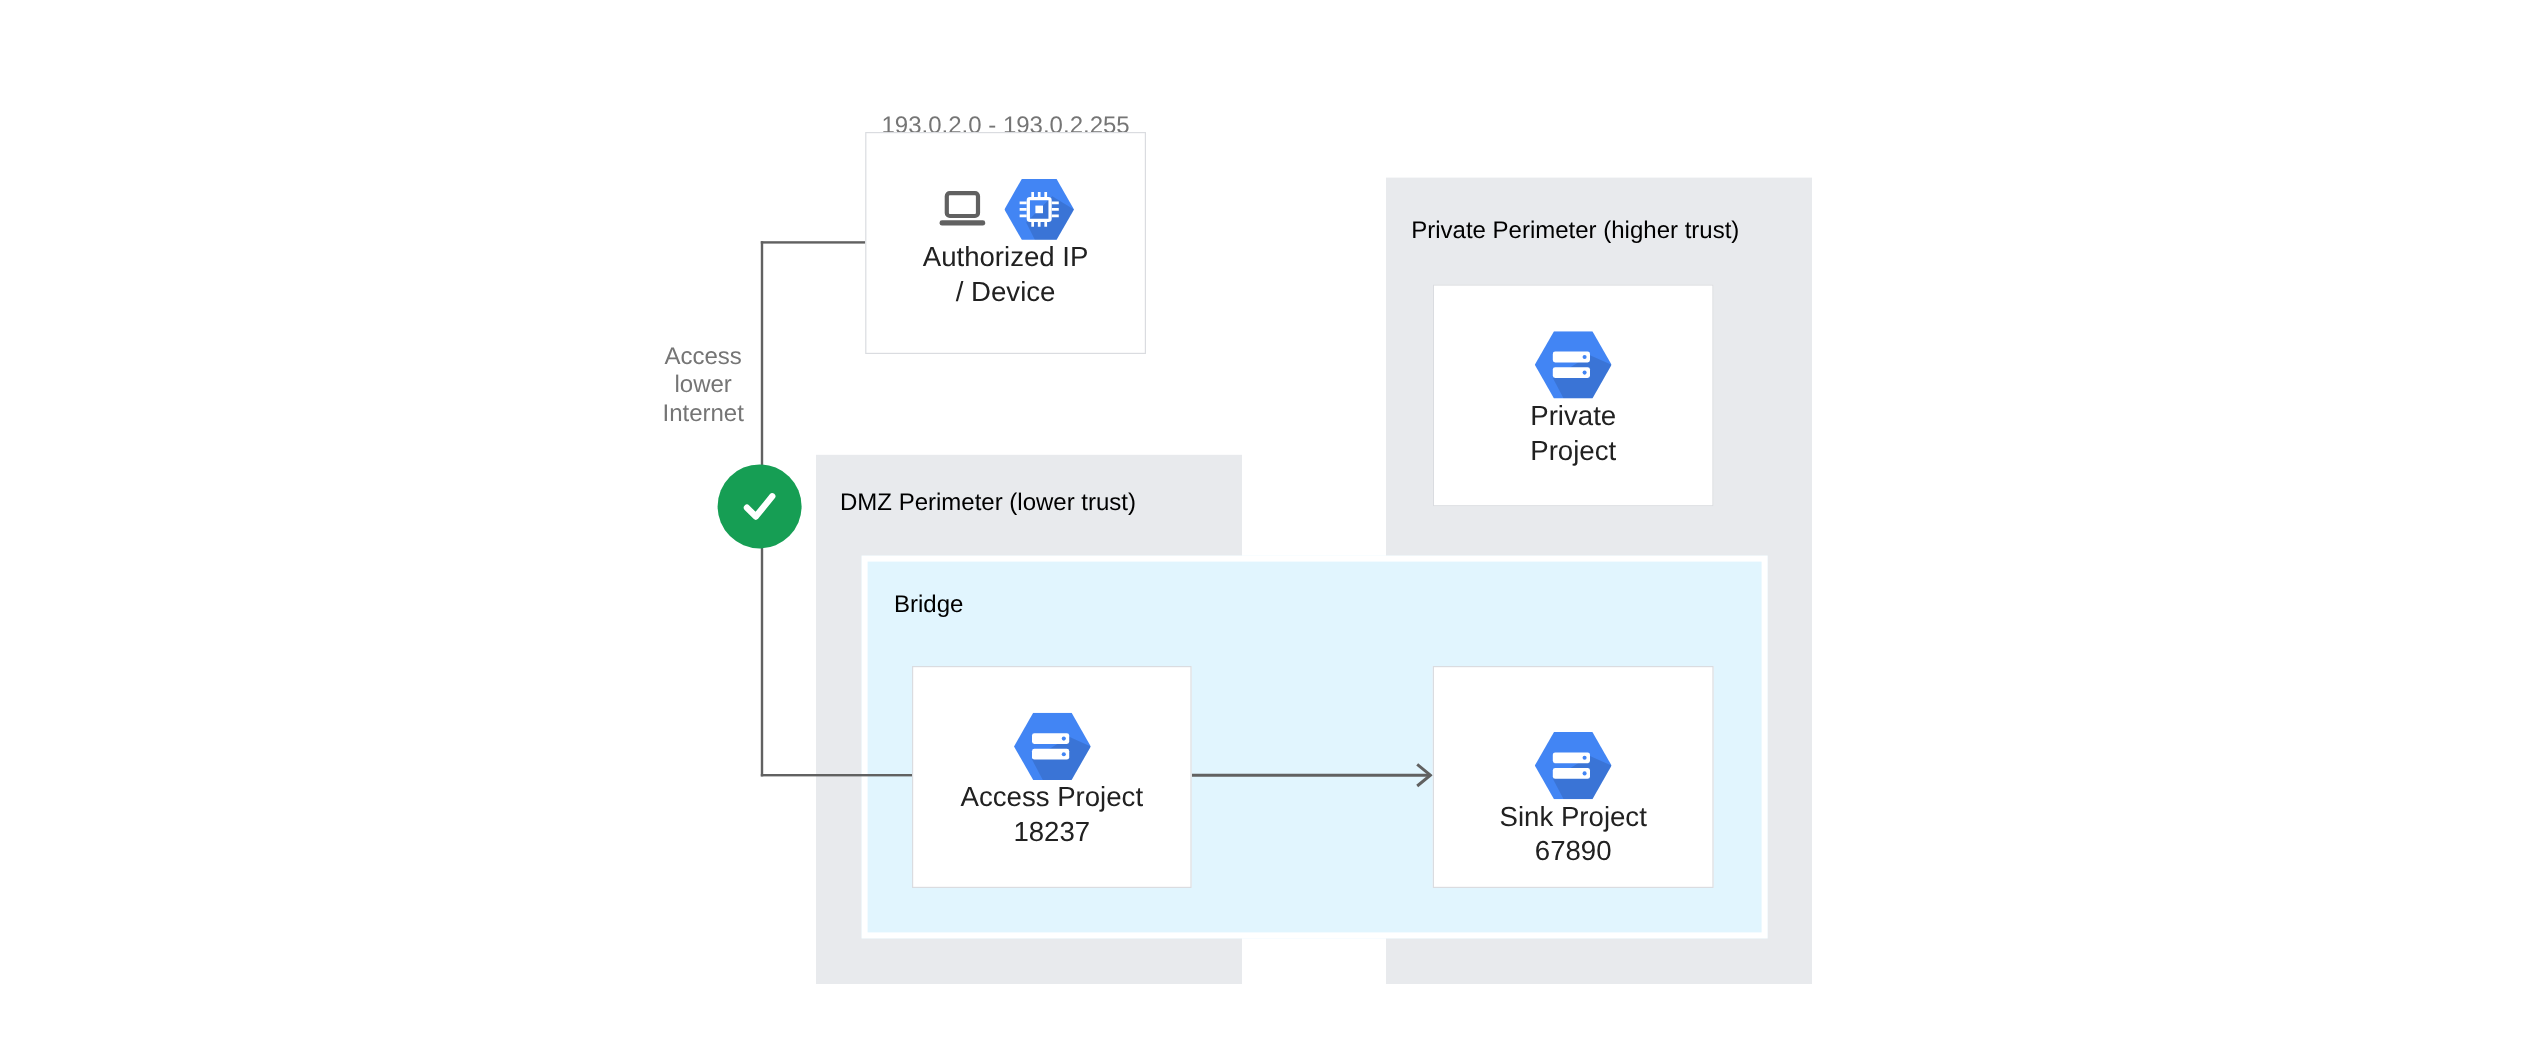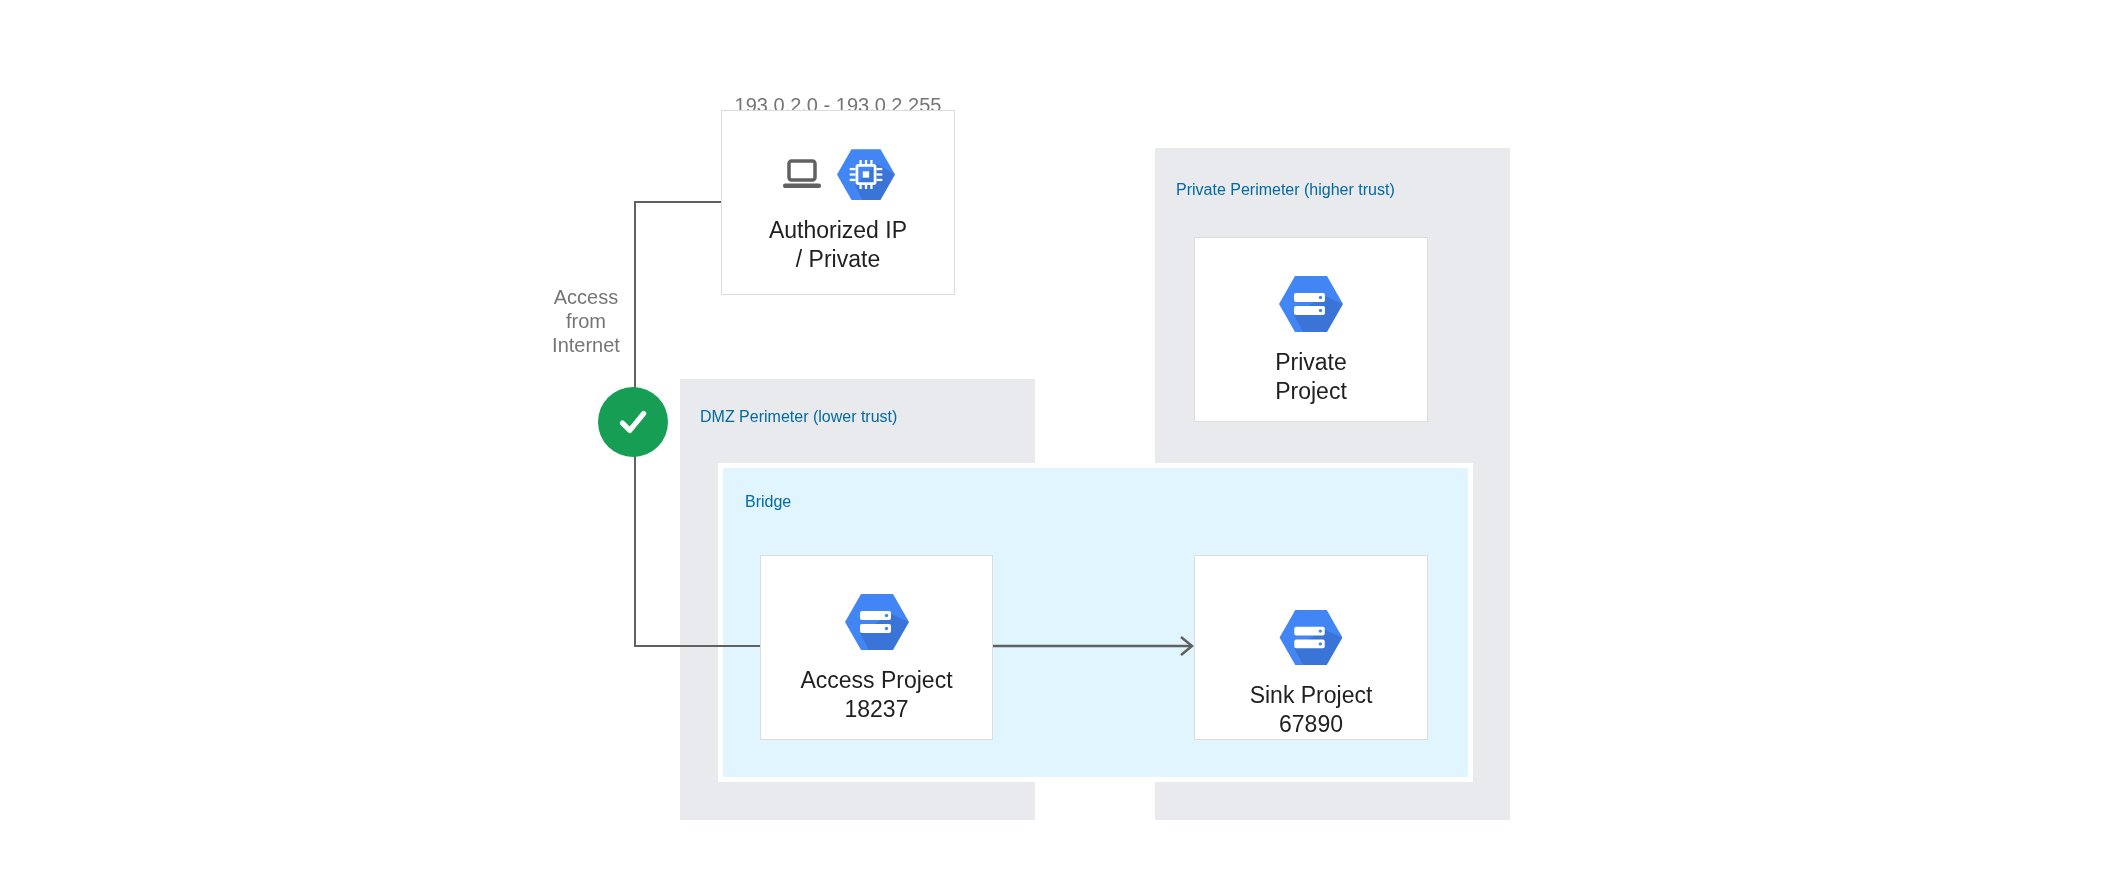--- a/index.html
+++ b/index.html
@@ -1,27 +1,27 @@
 <!DOCTYPE html>
 <html><head>
 <meta charset="utf-8">
 <style>
   html,body{margin:0;padding:0;background:#fff;}
   .canvas{position:relative;width:2112px;height:882px;background:#ffffff;
           font-family:"Liberation Sans",sans-serif;overflow:hidden;}
   
   .perimeter{position:absolute;background:#E8EAED;z-index:1;}
-  .container-label{position:absolute;font-size:16px;color:#0369a1;white-space:nowrap;}
+  .container-label{position:absolute;font-size:20px;color:#000000;white-space:nowrap;}
   
   .bridge{position:absolute;background:#E1F5FE;border:5px solid #ffffff;box-sizing:border-box;z-index:2;}
   
   .card{position:absolute;background:#ffffff;border:1px solid #DADCE0;box-sizing:border-box;
         display:flex;flex-direction:column;align-items:center;z-index:5;}
   .card .icon-row{display:flex;align-items:center;gap:14px;}
-  .card-label{font-size:23px;line-height:29px;color:#212121;text-align:center;margin-top:16px;}
+  .card-label{font-size:23px;line-height:29px;color:#212121;text-align:center;margin-top:0;}
   
   .connector{position:absolute;background:#616161;z-index:3;}
   
   .gray-label{position:absolute;font-size:20px;color:#757575;text-align:center;line-height:24px;margin-top:22px;}
   
   .check-badge{position:absolute;left:598px;top:387px;width:70px;height:70px;border-radius:50%;
                background:#169E54;z-index:6;display:flex;align-items:center;justify-content:center;}
   .arrow-wrap{position:absolute;z-index:4;}
 </style>
 </head>
@@ -49,21 +49,21 @@
     <svg width="202" height="24" viewBox="0 0 202 24">
       <line x1="0" y1="12" x2="199" y2="12" stroke="#616161" stroke-width="2.5"></line>
       <path d="M188 3 L199 12 L188 21" fill="none" stroke="#616161" stroke-width="2.5"></path>
     </svg>
   </div>
 
   <div class="gray-label" style="left:721px;top:71px;width:234px;">193.0.2.0 - 193.0.2.255</div>
 
   <div class="gray-label" style="left:536px;top:263px;width:100px;">
     <div>Access</div>
-    <div>from</div>
+    <div>lower</div>
     <div>Internet</div>
   </div>
 
   <div class="check-badge">
     <svg width="38" height="38" viewBox="0 0 36 36">
       <path d="M8 19 L15 26 L28 10" fill="none" stroke="#ffffff" stroke-width="5" stroke-linecap="round" stroke-linejoin="round"></path>
     </svg>
   </div>
 
   <div class="card" style="left:721px;top:110px;width:234px;height:185px;padding-top:38px;">
@@ -88,21 +88,21 @@
             <line x1="14" y1="28" x2="20.5" y2="28"></line>
             <line x1="14" y1="34" x2="20.5" y2="34"></line>
           <line x1="43.5" y1="22" x2="50" y2="22"></line>
             <line x1="43.5" y1="28" x2="50" y2="28"></line>
             <line x1="43.5" y1="34" x2="50" y2="34"></line>
         </g>
       </svg>
     </div>
     <div class="card-label">
       <div>Authorized IP</div>
-      <div>/ Private</div>
+      <div>/ Device</div>
     </div>
   </div>
 
   <div class="card" style="left:760px;top:555px;width:233px;height:185px;padding-top:38px;">
     <svg width="64" height="56" viewBox="0 0 64 56">
       <polygon points="0,28 16,0 48,0 64,28 48,56 16,56" fill="#4285F4"></polygon>
       <polygon points="15,39 46,20 64,28 48,56 24,56" fill="#000000" opacity="0.12"></polygon>
       <rect x="15" y="17" width="31" height="9" rx="2" fill="#ffffff"></rect>
       <rect x="15" y="30" width="31" height="9" rx="2" fill="#ffffff"></rect>
       <circle cx="41.5" cy="21.5" r="1.7" fill="#4285F4"></circle>

